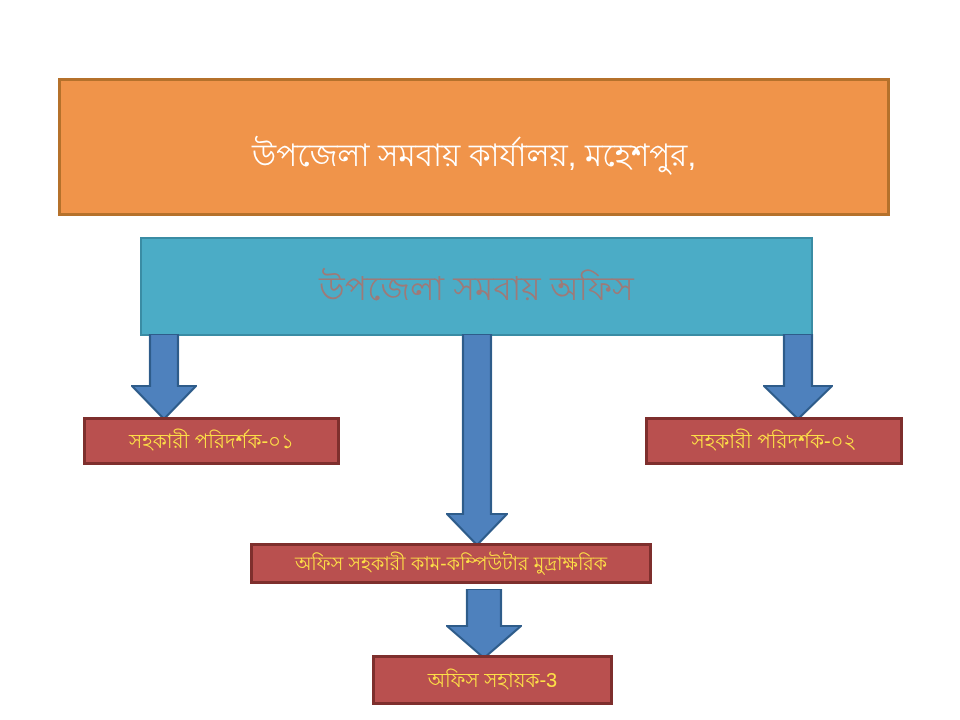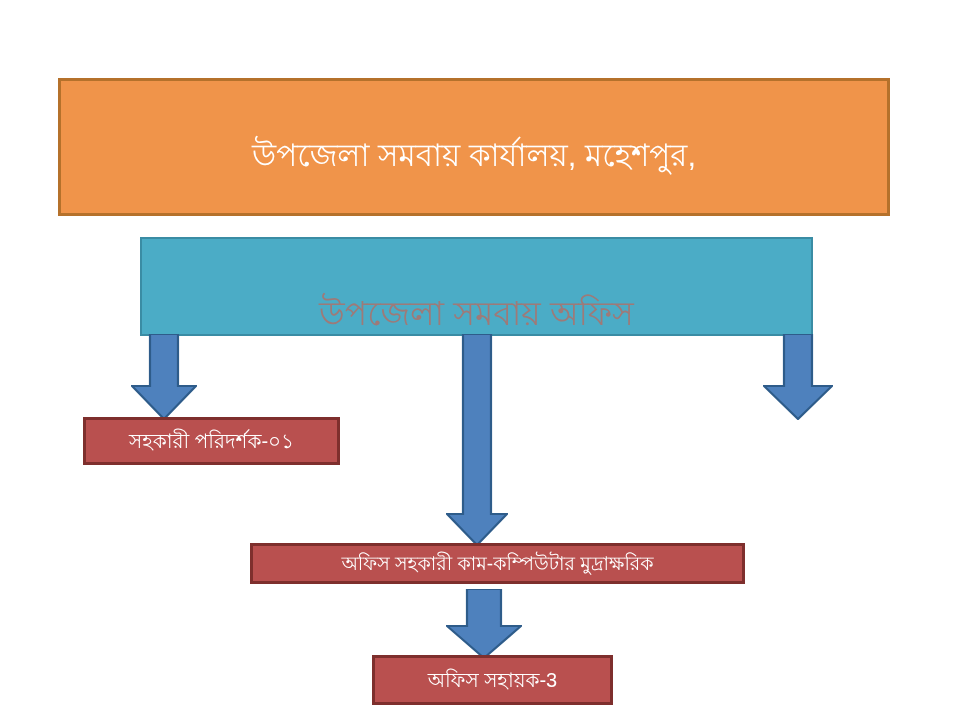--- a/index.html
+++ b/index.html
@@ -52,34 +52,34 @@
   
   .node-office {
     left: 140px;
     top: 237px;
     width: 673px;
     height: 99px;
     background: #4BACC6;
     border: 2px solid #3A8CA4;
     color: #9E7A78;
     font-size: 33px;
-    align-items: flex-end;
+    align-items: center;
     padding-top: 6px;
   }
 
   
   .node-red {
     background: #B9504F;
     border: 3px solid #7E2F2D;
-    color: #ffffff;
+    color: #fde047;
     font-size: 20px;
   }
   .node-insp-1 { left: 83px;  top: 417px; width: 257px; height: 48px; }
   .node-insp-2 { left: 645px; top: 417px; width: 258px; height: 48px; }
-  .node-clerk  { left: 250px; top: 543px; width: 495px; height: 41px; font-size: 19px; }
+  .node-clerk  { left: 250px; top: 543px; width: 402px; height: 41px; font-size: 19px; }
   .node-helper { left: 372px; top: 655px; width: 241px; height: 50px; }
 
   
   .arrow {
     position: absolute;
     display: block;
   }
   .arrow svg { display: block; }
 </style>
 </head>
@@ -116,20 +116,23 @@
   <span class="arrow" style="left:446px; top:589px;">
     <svg width="76" height="70" viewBox="0 0 76 70" aria-hidden="true">
       <polygon points="21,0 55,0 55,37 75,37 38,69 1,37 21,37" fill="#4E81BD" stroke="#2E5C8A" stroke-width="2.2" stroke-linejoin="miter"></polygon>
     </svg>
   </span>
 
   <div class="node node-red node-insp-1">
     <span>সহকারী পরিদর্শক-০১</span>
   </div>
 
+  <div class="node node-red node-insp-2">
+    <span>সহকারী পরিদর্শক-০২</span>
+  </div>
 
   <div class="node node-red node-clerk">
     <span>অফিস সহকারী কাম-কম্পিউটার মুদ্রাক্ষরিক</span>
   </div>
 
   <div class="node node-red node-helper">
     <span>অফিস সহায়ক-3</span>
   </div>
 
 </div>

